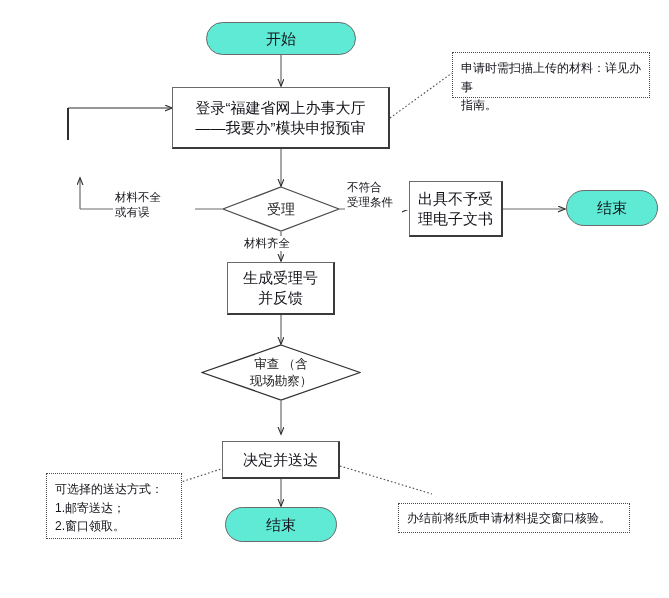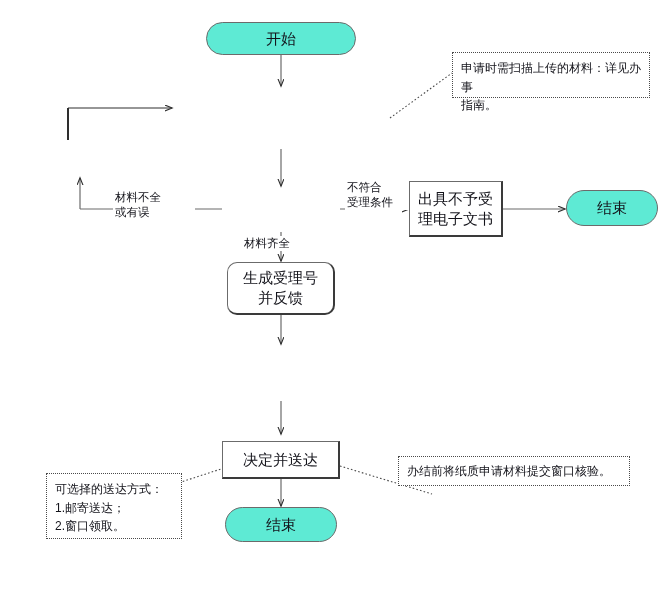--- a/index.html
+++ b/index.html
@@ -135,46 +135,61 @@
       <path d="M390,118 L452,73"></path>
 
       <path d="M224,468 L120,502"></path>
 
       <path d="M340,466 L432,494"></path>
     </g>
   </svg>
 
   <div class="node terminal" style="left:206px; top:22px; width:150px; height:33px;">开始</div>
 
+  <div class="node process heavy" style="left:172px; top:87px; width:218px; height:62px; padding:0 8px;">登录“福建省网上办事大厅
+——我要办”模块申报预审</div>
 
 
+  <div class="decision-wrap" style="left:222px; top:186px; width:118px; height:46px;">
+    <svg class="dia" width="118" height="46" viewBox="0 0 118 46" xmlns="http://www.w3.org/2000/svg">
+      <polygon points="59,1 117,23 59,45 1,23" fill="#ffffff" stroke="#4a4a4a" stroke-width="1.2"></polygon>
+    </svg>
+    <div class="decision-label">受理</div>
+  </div>
 
   <div class="node process heavy" style="left:409px; top:181px; width:94px; height:56px;">出具不予受
 理电子文书</div>
 
   <div class="node terminal" style="left:566px; top:190px; width:92px; height:36px;">结束</div>
 
-  <div class="node process heavy" style="left:227px; top:262px; width:108px; height:53px;border-radius:10px;">生成受理号
+  <div class="node process heavy" style="left:227px; top:262px; width:108px; height:53px;">生成受理号
 并反馈</div>
 
+  <div class="decision-wrap" style="left:201px; top:344px; width:160px; height:57px;">
+    <svg class="dia" width="160" height="57" viewBox="0 0 160 57" xmlns="http://www.w3.org/2000/svg">
+      <polygon points="80,1 159,28.5 80,56 1,28.5" fill="#ffffff" stroke="#2e2e2e" stroke-width="1.3"></polygon>
+    </svg>
+    <div class="decision-label" style="font-size:12.5px;">审查 （含
+现场勘察）</div>
+  </div>
 
   <div class="node process heavy" style="left:222px; top:434px; width:118px; height:38px;margin-top:7px;">决定并送达</div>
 
   <div class="node terminal" style="left:225px; top:507px; width:112px; height:35px;">结束</div>
 
   <div class="edge-label" style="left:113px; top:190px; width:78px;">材料不全
 或有误</div>
 
   <div class="edge-label" style="left:242px; top:236px; width:78px;">材料齐全</div>
 
   <div class="edge-label" style="left:345px; top:180px; width:60px;">不符合
 受理条件</div>
 
   <div class="note" style="left:452px; top:52px; width:198px; height:46px;">申请时需扫描上传的材料：详见办事
 指南。</div>
 
   <div class="note" style="left:46px; top:473px; width:136px; height:66px;">可选择的送达方式：
 1.邮寄送达；
 2.窗口领取。</div>
 
-  <div class="note" style="left:398px; top:456px; width:232px; height:30px; display:flex; align-items:center;">办结前将纸质申请材料提交窗口核验。</div>
+  <div class="note" style="left:398px; top:503px; width:232px; height:30px; display:flex; align-items:center;">办结前将纸质申请材料提交窗口核验。</div>
 
 </div>
 
 </body></html>

